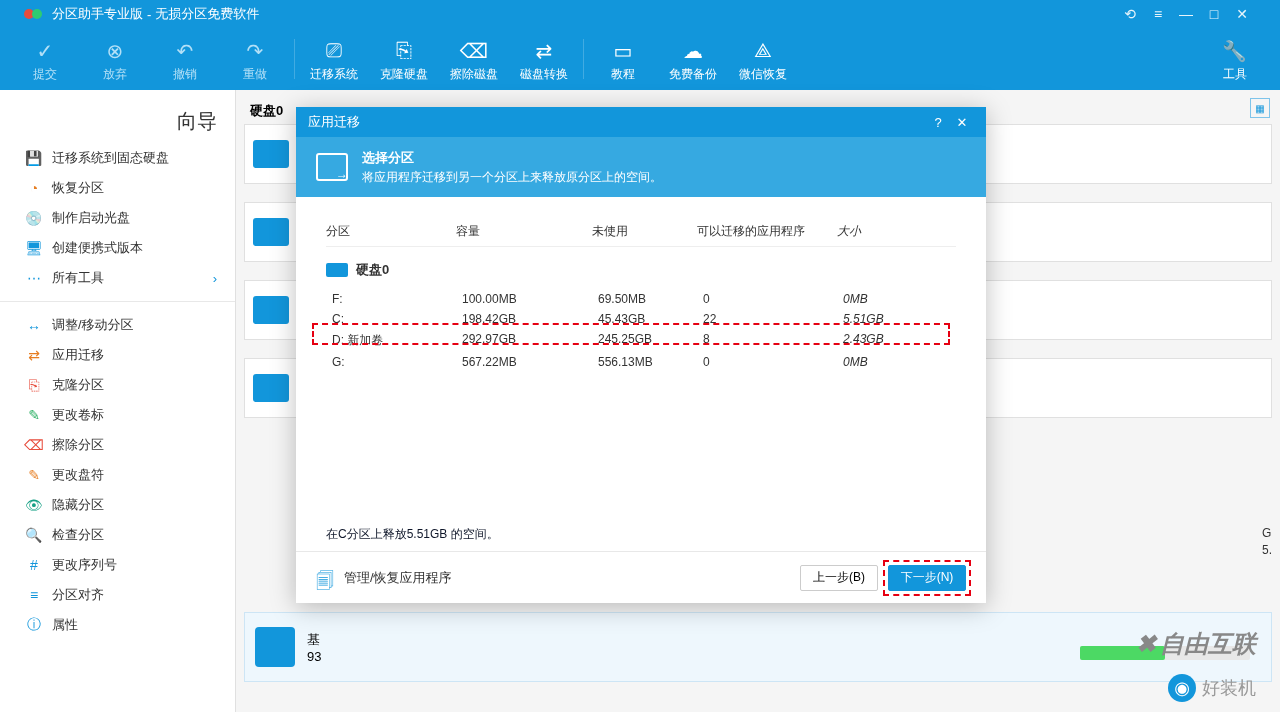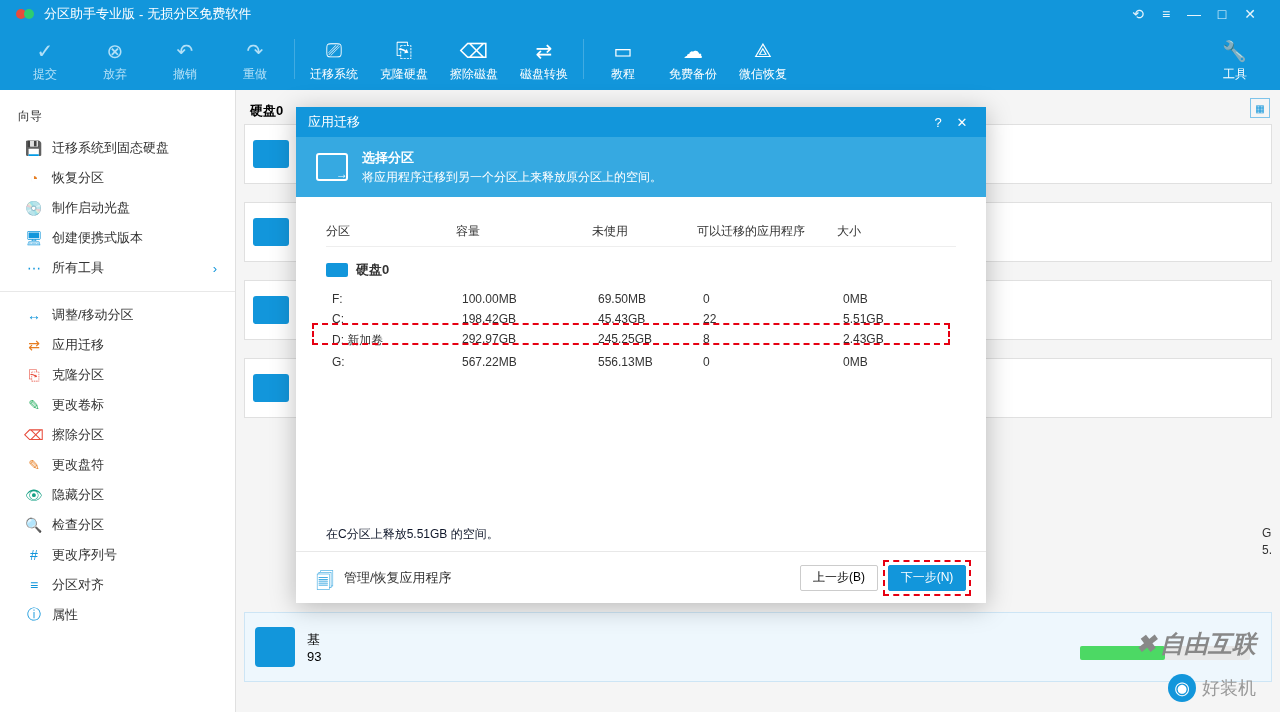--- a/index.html
+++ b/index.html
@@ -1,35 +1,35 @@
 <!DOCTYPE html>
 <html><head>
 <meta charset="utf-8">
 <style>
 * { margin: 0; padding: 0; box-sizing: border-box; font-family: "Microsoft YaHei", sans-serif; }
 body { width: 1280px; height: 712px; background: #f0f0f0; overflow: hidden; position: relative; }
 
-.title-bar { height: 28px; background: #1296db; display: flex; align-items: center; padding: 0 16px; color: #fff; font-size: 13px; }
+.title-bar { height: 28px; background: #1296db; display: flex; align-items: center; padding: 0 24px; color: #fff; font-size: 13px; }
 .title-bar .logo { width: 20px; height: 16px; margin-right: 8px; position: relative; }
 .title-bar .logo::before { content: ''; position: absolute; width: 10px; height: 10px; background: #e74c3c; border-radius: 50%; left: 0; top: 3px; }
 .title-bar .logo::after { content: ''; position: absolute; width: 10px; height: 10px; background: #2ecc71; border-radius: 50%; left: 8px; top: 3px; }
 .title-bar .spacer { flex: 1; }
 .title-bar .win-btn { width: 28px; text-align: center; cursor: pointer; font-size: 14px; opacity: 0.9; }
 
 .toolbar { height: 62px; background: #1296db; display: flex; align-items: center; padding: 0 10px; gap: 0; }
 .toolbar .tbtn { width: 70px; text-align: center; color: #b3e0f7; font-size: 12px; cursor: pointer; }
 .toolbar .tbtn.active { color: #fff; }
 .toolbar .tbtn .ticon { height: 30px; display: flex; align-items: center; justify-content: center; font-size: 20px; }
 .toolbar .tsep { width: 1px; height: 40px; background: rgba(255,255,255,0.2); margin: 0 4px; }
 .toolbar .tflex { flex: 1; }
 
 .main { display: flex; height: calc(712px - 90px); background: #f5f5f5; }
 
 .sidebar { width: 236px; background: #fff; border-right: 1px solid #e0e0e0; padding: 10px 0; overflow: auto; }
-.sidebar .shead { padding: 8px 18px; font-size: 12px; color: #333; font-weight: 500; }
+.sidebar .shead { padding: 8px 18px; font-size: 20px; color: #333; font-weight: 500; text-align: right; }
 .sidebar .sitem { display: flex; align-items: center; padding: 6px 18px 6px 26px; font-size: 13px; color: #333; cursor: pointer; gap: 10px; }
 .sidebar .sicon { width: 16px; height: 16px; display: inline-flex; align-items: center; justify-content: center; font-size: 14px; }
 .sidebar .sep { height: 1px; background: #e8e8e8; margin: 8px 0; }
 .sidebar .chev { margin-left: auto; color: #1296db; }
 
 .content { flex: 1; position: relative; padding: 8px; }
 .disk-label { font-size: 13px; font-weight: bold; padding: 4px 6px; }
 .disk-row { background: #fff; border: 1px solid #e0e0e0; margin-bottom: 18px; height: 60px; display: flex; align-items: center; padding: 8px; gap: 10px; }
 .disk-row .dicon { width: 36px; height: 28px; background: #1296db; border-radius: 3px; }
 .content .bottom-panel { position: absolute; left: 8px; right: 8px; bottom: 30px; background: #eef7fd; border: 1px solid #cde5f5; height: 70px; padding: 10px; display: flex; align-items: center; gap: 12px; }
@@ -47,21 +47,21 @@
 .modal-header .mhtext { font-size: 12px; }
 .modal-header .mhtitle { font-size: 13px; font-weight: bold; margin-bottom: 2px; }
 
 .modal-body { flex: 1; padding: 20px 30px 10px 30px; position: relative; }
 .tbl { width: 100%; font-size: 12px; color: #333; }
 .tbl .thead { display: flex; padding: 6px 0; border-bottom: 1px solid #eee; }
 .tbl .col1 { width: 130px; }
 .tbl .col2 { width: 105px; }
 .tbl .col3 { width: 105px; margin-left: 31px; }
 .tbl .col4 { width: 140px; }
-.tbl .col5 { width: 90px; }
+.tbl .col5 { width: 90px; font-style: italic; }
 .disk-group { display: flex; align-items: center; gap: 8px; margin: 14px 0 10px 0; font-size: 13px; font-weight: bold; }
 .disk-group .dgicon { width: 22px; height: 14px; background: #1296db; border-radius: 2px; }
 .trow { display: flex; padding: 3px 0 3px 6px; }
 .highlight { position: absolute; left: 16px; top: 126px; width: 638px; height: 22px; border: 2px dashed #e60012; pointer-events: none; }
 
 .status-line { font-size: 12px; color: #0f172a; padding: 8px 30px; }
 
 .modal-footer { height: 52px; border-top: 1px solid #e8e8e8; display: flex; align-items: center; padding: 0 20px; gap: 10px; }
 .modal-footer .fleft { display: flex; align-items: center; gap: 8px; font-size: 13px; color: #333; cursor: pointer; }
 .modal-footer .flicon { width: 20px; height: 20px; color: #1296db; font-size: 18px; }

